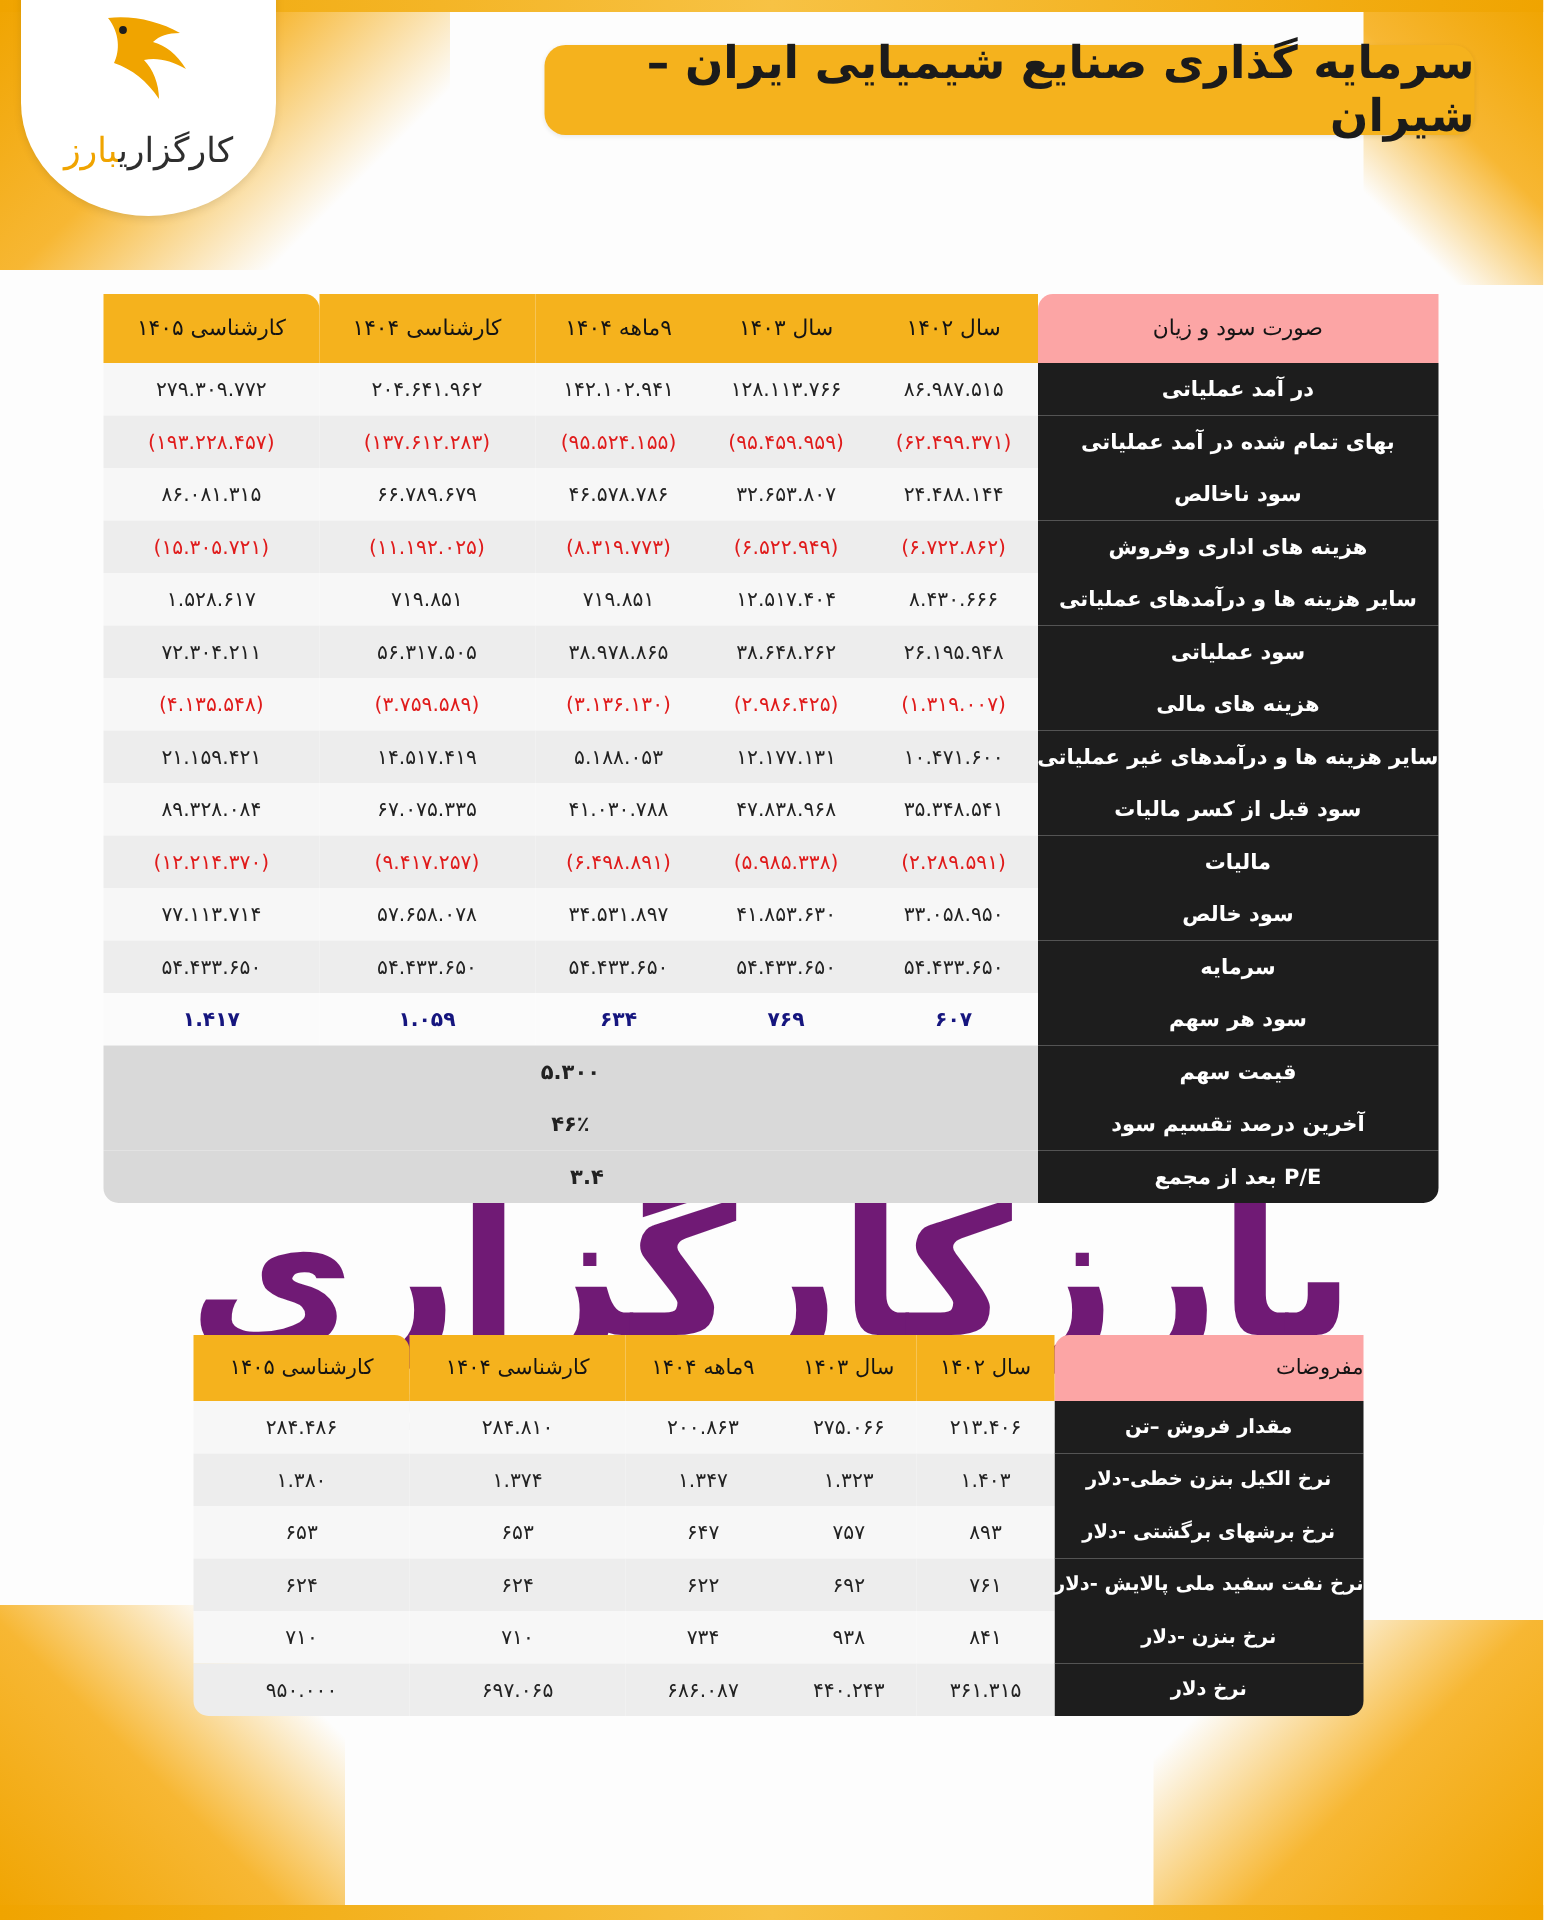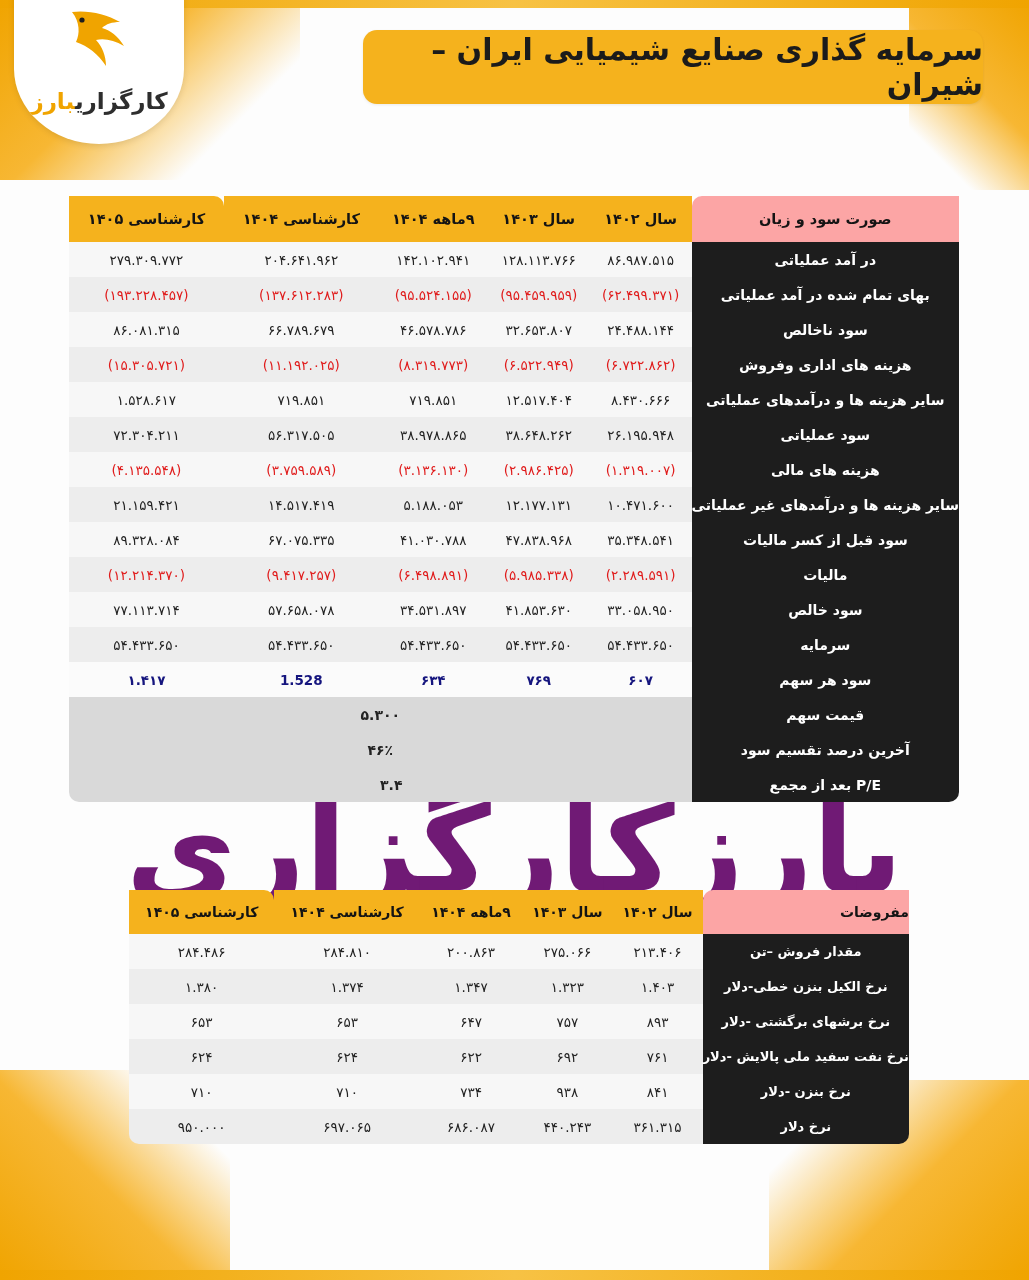--- a/index.html
+++ b/index.html
@@ -62,30 +62,30 @@
     box-shadow: 0 2px 6px rgba(0,0,0,0.10);
     z-index: 3;
     overflow: hidden;
   }
   .logo-inner { position: relative; width: 100%; height: 100%; }
   .logo-bird {
     position: absolute; top: 34px; left: 50%; transform: translateX(-50%);
   }
   .logo-text {
     position: absolute; bottom: 30px; left: 0; right: 0;
-    text-align: center; font-size: 23px; font-weight: bold; color: #2e2e2e;
+    text-align: center; font-size: 23px; font-weight: normal; color: #2e2e2e;
     direction: rtl;
   }
   .logo-text .accent { color: #f0a400; }
 
   
   .title-bar {
     position: absolute;
     top: 30px; right: 46px;
-    width: 620px; height: 74px;
+    width: 620px; height: 60px;
     background: #f5b21d;
     border-radius: 14px;
     display: flex; align-items: center; justify-content: center;
     z-index: 2;
     box-shadow: 0 1px 3px rgba(0,0,0,0.08);
   }
   .title-bar span {
     font-size: 30px; font-weight: bold; color: #1b1b1b; direction: rtl;
   }
 
@@ -99,21 +99,21 @@
     font-size: 13.5px;
     text-align: center;
     padding: 0;
     height: 35px;
     color: #222;
     white-space: nowrap;
   }
   .hdr th {
     background: #f5b21d;
     color: #141414;
-    font-weight: bold;
+    font-weight: normal;
     font-size: 14.5px;
     height: 46px;
   }
   .hdr th.rowlab { background: #fca5a5; }
   td.rowlab {
     background: #1d1d1d;
     color: #ffffff;
     font-weight: bold;
     font-size: 14px;
     width: 232px;
@@ -286,21 +286,21 @@
             <td class="val">۵۴.۴۳۳.۶۵۰</td>
             <td class="val">۵۴.۴۳۳.۶۵۰</td>
             <td class="val">۵۴.۴۳۳.۶۵۰</td>
             <td class="val">۵۴.۴۳۳.۶۵۰</td>
           </tr>
           <tr class="eps">
             <td class="rowlab">سود هر سهم</td>
             <td class="val b">۶۰۷</td>
             <td class="val b">۷۶۹</td>
             <td class="val b">۶۳۴</td>
-            <td class="val b">1.528</td>
+            <td class="val b">۱.۰۵۹</td>
             <td class="val b">۱.۴۱۷</td>
           </tr>
           <tr class="footrow">
             <td class="rowlab">قیمت سهم</td>
             <td class="spanval" colspan="5">۵.۳۰۰</td>
           </tr>
           <tr class="footrow">
             <td class="rowlab">آخرین درصد  تقسیم سود</td>
             <td class="spanval" colspan="5">۴۶٪</td>
           </tr>

